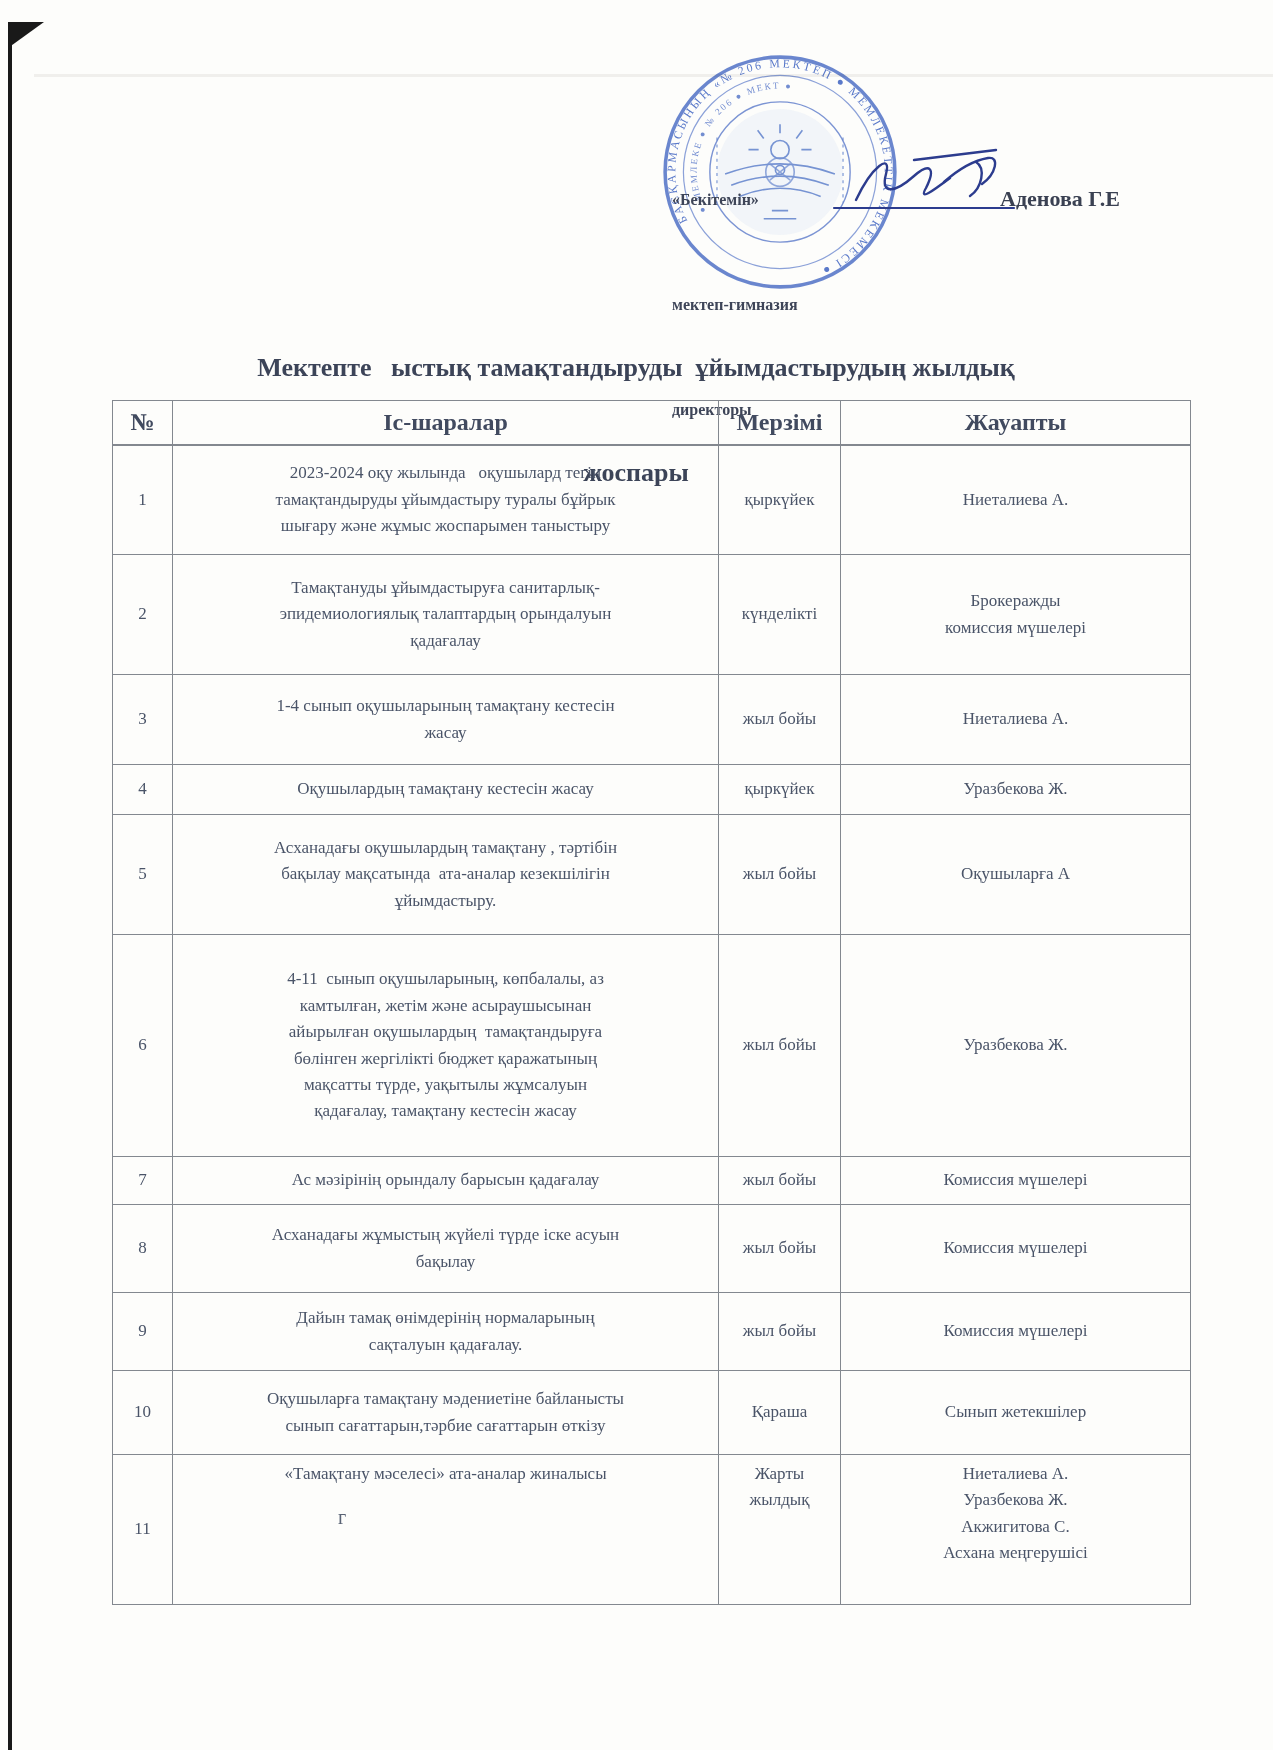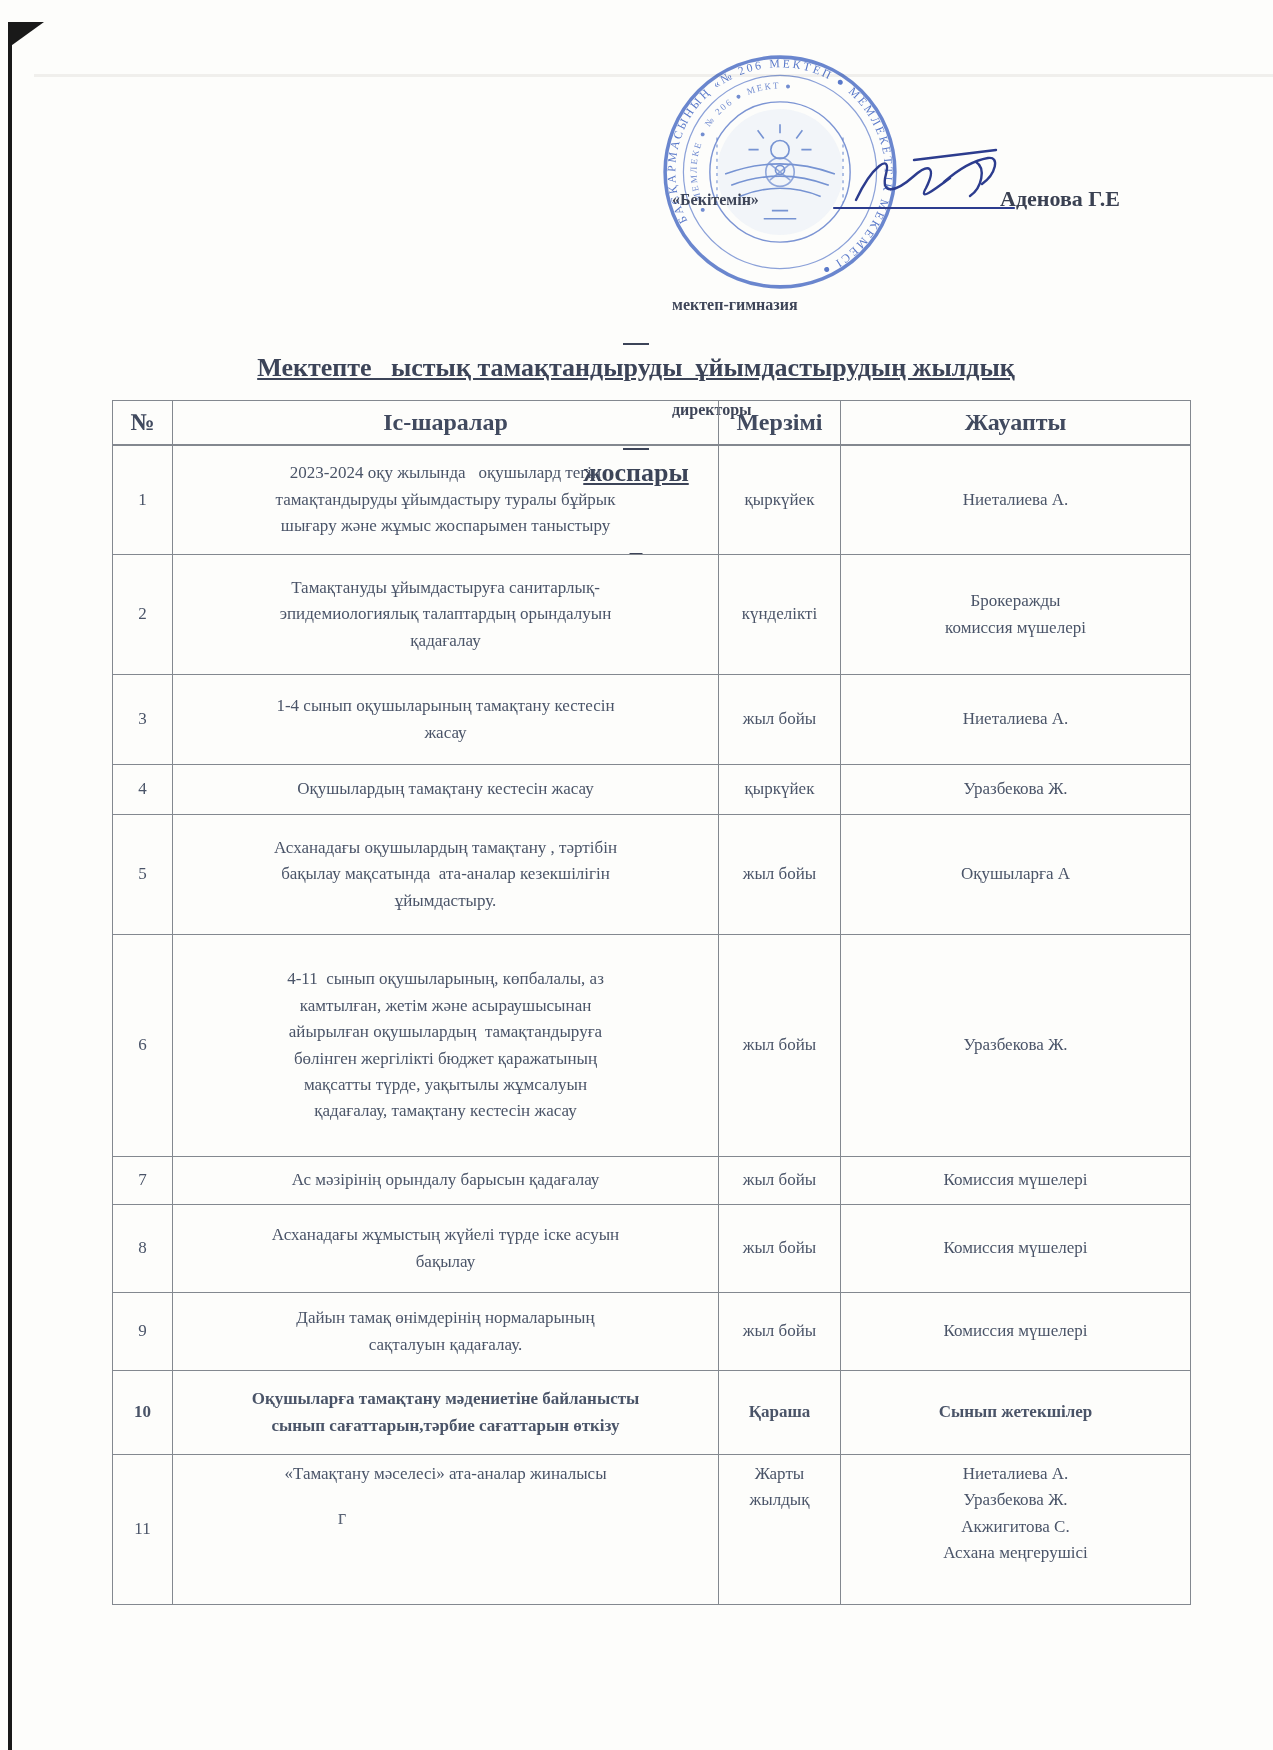--- a/index.html
+++ b/index.html
@@ -19,34 +19,34 @@
     mix-blend-mode:multiply; opacity:.92; }
 
   
   .approval { position:absolute; left:672px; top:112px; font-size:16px; font-weight:bold;
     color:#3e4558; line-height:35px; white-space:pre-wrap; }
   .signer { position:absolute; left:1000px; top:186px; font-size:22px; font-weight:bold; color:#3a4152; }
   .signature { position:absolute; left:826px; top:138px; width:196px; height:80px; }
 
   
   .title { position:absolute; left:90px; top:280px; width:1092px; text-align:center;
-    font-size:26px; font-weight:bold; color:#3c4458; line-height:35px; white-space:pre-wrap;text-decoration:underline; }
+    font-size:26px; font-weight:bold; color:#3c4458; line-height:35px; white-space:pre-wrap; }
 
   
   table.plan { position:absolute; left:112px; top:400px; width:1078px;
     border-collapse:collapse; table-layout:fixed; }
   table.plan th, table.plan td {
     border:1.6px solid #83888f; padding:1px 6px; text-align:center; vertical-align:middle;
     font-size:17px; line-height:1.55; color:#4a5468; white-space:pre-wrap; overflow:hidden;
   }
   table.plan th { font-size:24px; font-weight:bold; color:#414a5f; border-bottom-width:2px; }
   tr.rh0 { height:44px; }  tr.rh1 { height:110px; } tr.rh2 { height:120px; }
   tr.rh3 { height:90px; }  tr.rh4 { height:50px; }  tr.rh5 { height:120px; }
   tr.rh6 { height:222px; } tr.rh7 { height:48px; }  tr.rh8 { height:88px; }
-  tr.rh9 { height:78px; }  tr.rh10 { height:84px;font-weight:bold; } tr.rh11 { height:150px; }
+  tr.rh9 { height:78px; }  tr.rh10 { height:84px; } tr.rh11 { height:150px; }
   tr.rh11 td.vtop { vertical-align:top; padding-top:6px; }
   .stray { position:absolute; left:338px; top:1506px; font-size:20px; color:#5a6375; }
 </style>
 </head>
 <body>
 
 <div class="page">
 
   <div class="edge-bar"></div>
   <div class="edge-corner"></div>

